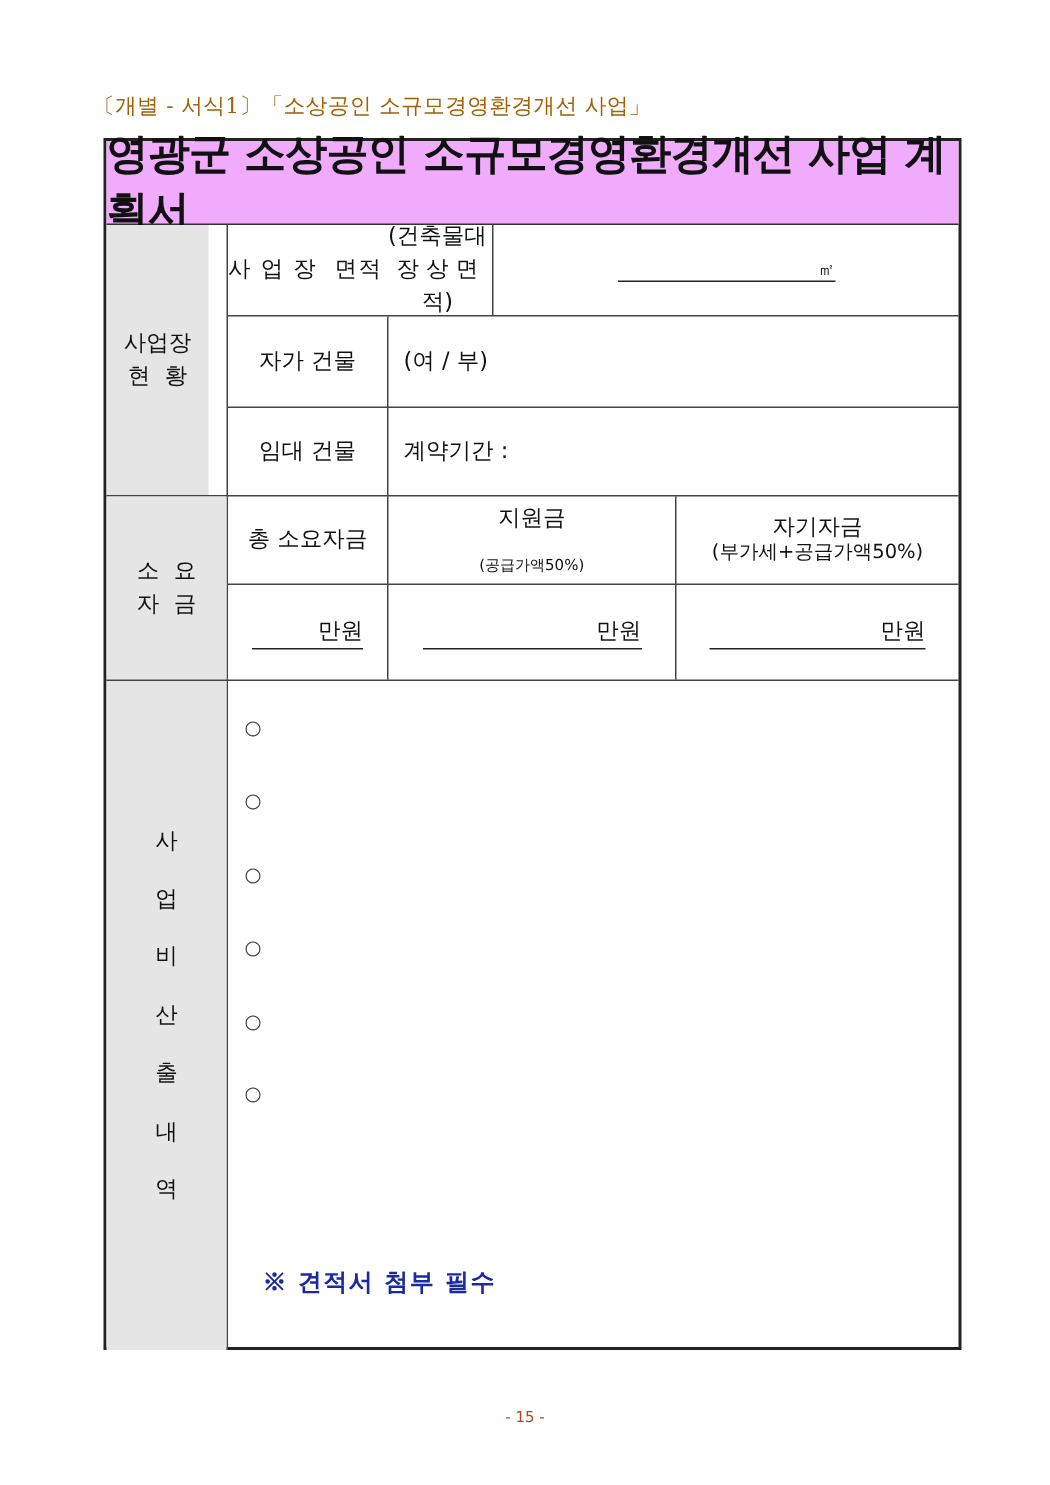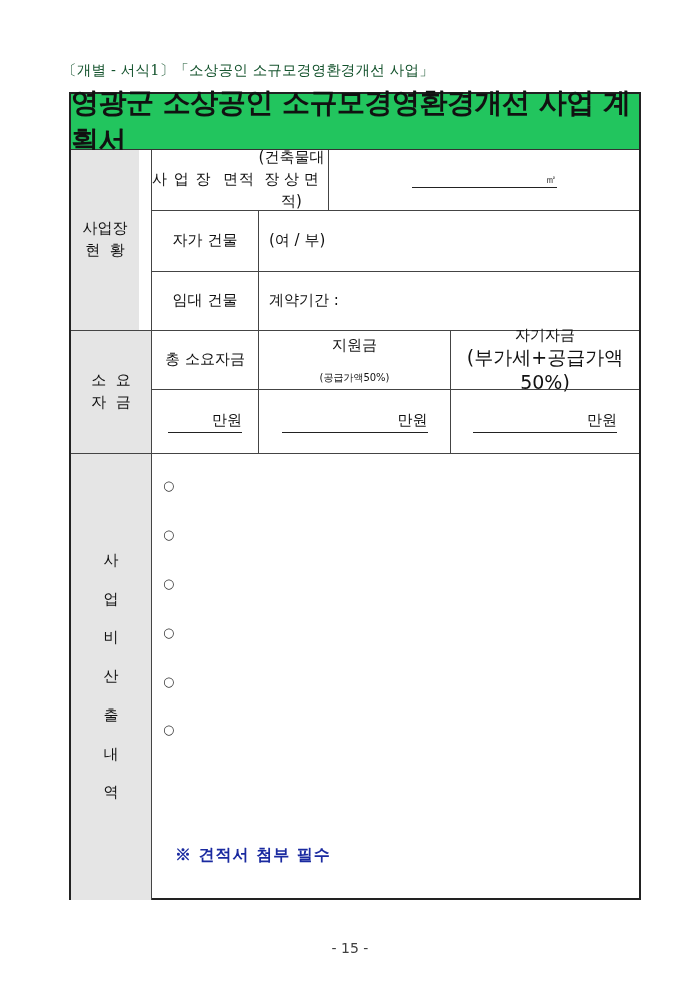--- a/index.html
+++ b/index.html
@@ -1,27 +1,27 @@
 <!DOCTYPE html>
 <html><head>
 <meta charset="utf-8">
 <style>
   html, body { margin:0; padding:0; background:#ffffff; }
   body { width:700px; height:990px; position:relative; font-family:"DejaVu Sans", sans-serif; color:#111; overflow:hidden; }
-  .caption { position:absolute; left:62px; top:61px; font-family:"DejaVu Serif", serif; font-size:14.5px; color:#14532d; letter-spacing:0.2px; }
+  .caption { position:absolute; left:62px; top:61px; font-family:"DejaVu Serif", serif; font-size:14.5px; color:#a16207; letter-spacing:0.2px; }
   .frame { position:absolute; left:69px; top:92px; width:572px; height:808px; border:2px solid #222; box-sizing:border-box; }
-  .title { position:absolute; left:0; top:0; width:568px; height:55px; background:#22c55e; border-bottom:1px solid #333; display:flex; align-items:center; justify-content:center; font-size:28px; font-weight:bold; letter-spacing:-0.5px; }
+  .title { position:absolute; left:0; top:0; width:568px; height:55px; background:#f0abfc; border-bottom:1px solid #333; display:flex; align-items:center; justify-content:center; font-size:28px; font-weight:bold; letter-spacing:-0.5px; }
   .cell { position:absolute; box-sizing:border-box; display:flex; align-items:center; justify-content:center; font-size:15px; text-align:center; line-height:1.45; }
   .label { background:#e5e5e5; }
   .hl { position:absolute; height:1px; background:#444; }
   .vl { position:absolute; width:1px; background:#444; }
   .underline { display:inline-block; border-bottom:1px solid #222; text-align:right; }
   .bullet { position:absolute; left:92px; font-size:13px; color:#333; }
   .note { position:absolute; left:104px; top:751px; font-family:"DejaVu Serif", serif; font-weight:bold; font-size:16px; color:#1a2aa0; letter-spacing:1px; }
-  .pagenum { position:absolute; left:0; width:700px; top:940px; text-align:center; font-size:14px; color:#404040; }
+  .pagenum { position:absolute; left:0; width:700px; top:940px; text-align:center; font-size:10px; color:#c2410c; }
   .vert { display:flex; flex-direction:column; align-items:center; gap:17px; font-size:15px; }
 </style>
 </head>
 <body>
 
 <div class="caption">〔개별 - 서식1〕「소상공인 소규모경영환경개선 사업」</div>
 
 <div class="frame">
   <div class="title">영광군 소상공인 소규모경영환경개선 사업 계획서</div>
 
@@ -61,21 +61,21 @@
 
   <div class="cell" style="left:81px;top:237px;width:106px;height:58px;">총 소요자금</div>
   <div class="vl" style="left:187px;top:237px;height:122px;"></div>
   <div class="cell" style="left:188px;top:237px;width:191px;height:58px;flex-direction:column;line-height:1.3;">
     <span>지원금</span>
     <span style="font-size:10px;margin-top:16px;">(공급가액50%)</span>
   </div>
   <div class="vl" style="left:379px;top:237px;height:122px;"></div>
   <div class="cell" style="left:380px;top:237px;width:188px;height:58px;flex-direction:column;line-height:1.3;">
     <span>자기자금</span>
-    <span style="font-size:19px;">(부가세+공급가액50%)</span>
+    <span style="font-size:13px;">(부가세+공급가액50%)</span>
   </div>
   <div class="hl" style="left:81px;top:295px;width:487px;"></div>
 
   <div class="cell" style="left:81px;top:296px;width:106px;height:63px;">
     <span class="underline" style="width:74px;">만원</span>
   </div>
   <div class="cell" style="left:188px;top:296px;width:191px;height:63px;">
     <span class="underline" style="width:146px;">만원</span>
   </div>
   <div class="cell" style="left:380px;top:296px;width:188px;height:63px;">

